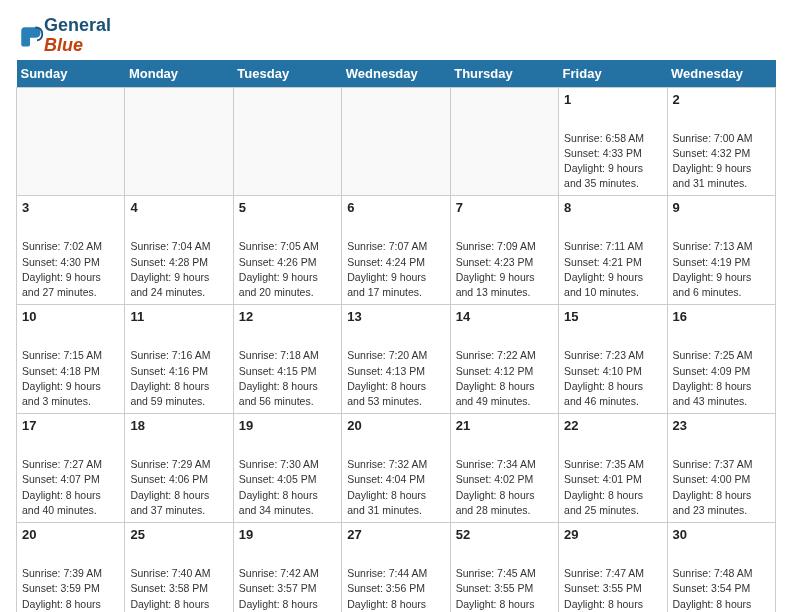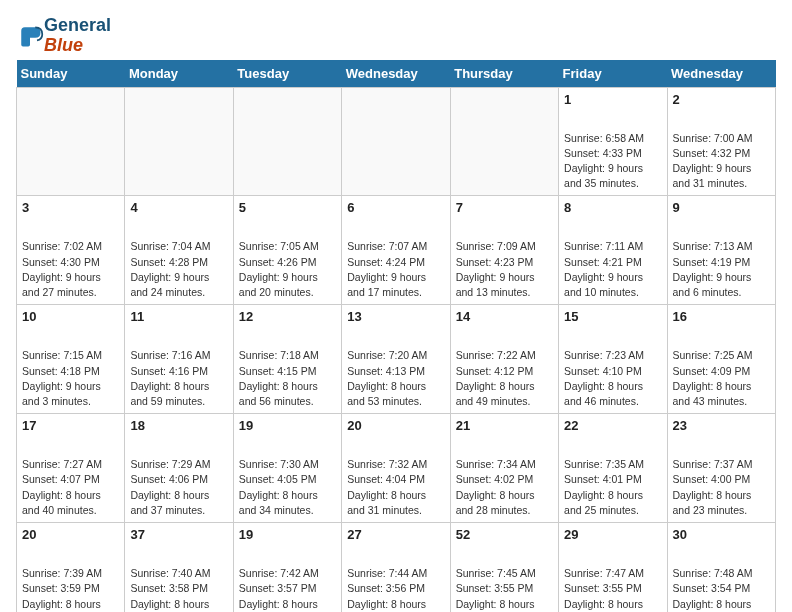--- a/index.html
+++ b/index.html
@@ -220,21 +220,21 @@
           <div class="day-num">23</div>
           <div class="day-info">Sunrise: 7:37 AM<br>Sunset: 4:00 PM<br>Daylight: 8 hours and 23 minutes.</div>
         </td>
       </tr>
       <tr>
         <td>
           <div class="day-num">20</div>
           <div class="day-info">Sunrise: 7:39 AM<br>Sunset: 3:59 PM<br>Daylight: 8 hours and 20 minutes.</div>
         </td>
         <td>
-          <div class="day-num">37</div>
+          <div class="day-num">25</div>
           <div class="day-info">Sunrise: 7:40 AM<br>Sunset: 3:58 PM<br>Daylight: 8 hours and 17 minutes.</div>
         </td>
         <td>
           <div class="day-num">19</div>
           <div class="day-info">Sunrise: 7:42 AM<br>Sunset: 3:57 PM<br>Daylight: 8 hours and 15 minutes.</div>
         </td>
         <td>
           <div class="day-num">27</div>
           <div class="day-info">Sunrise: 7:44 AM<br>Sunset: 3:56 PM<br>Daylight: 8 hours and 12 minutes.</div>
         </td>

